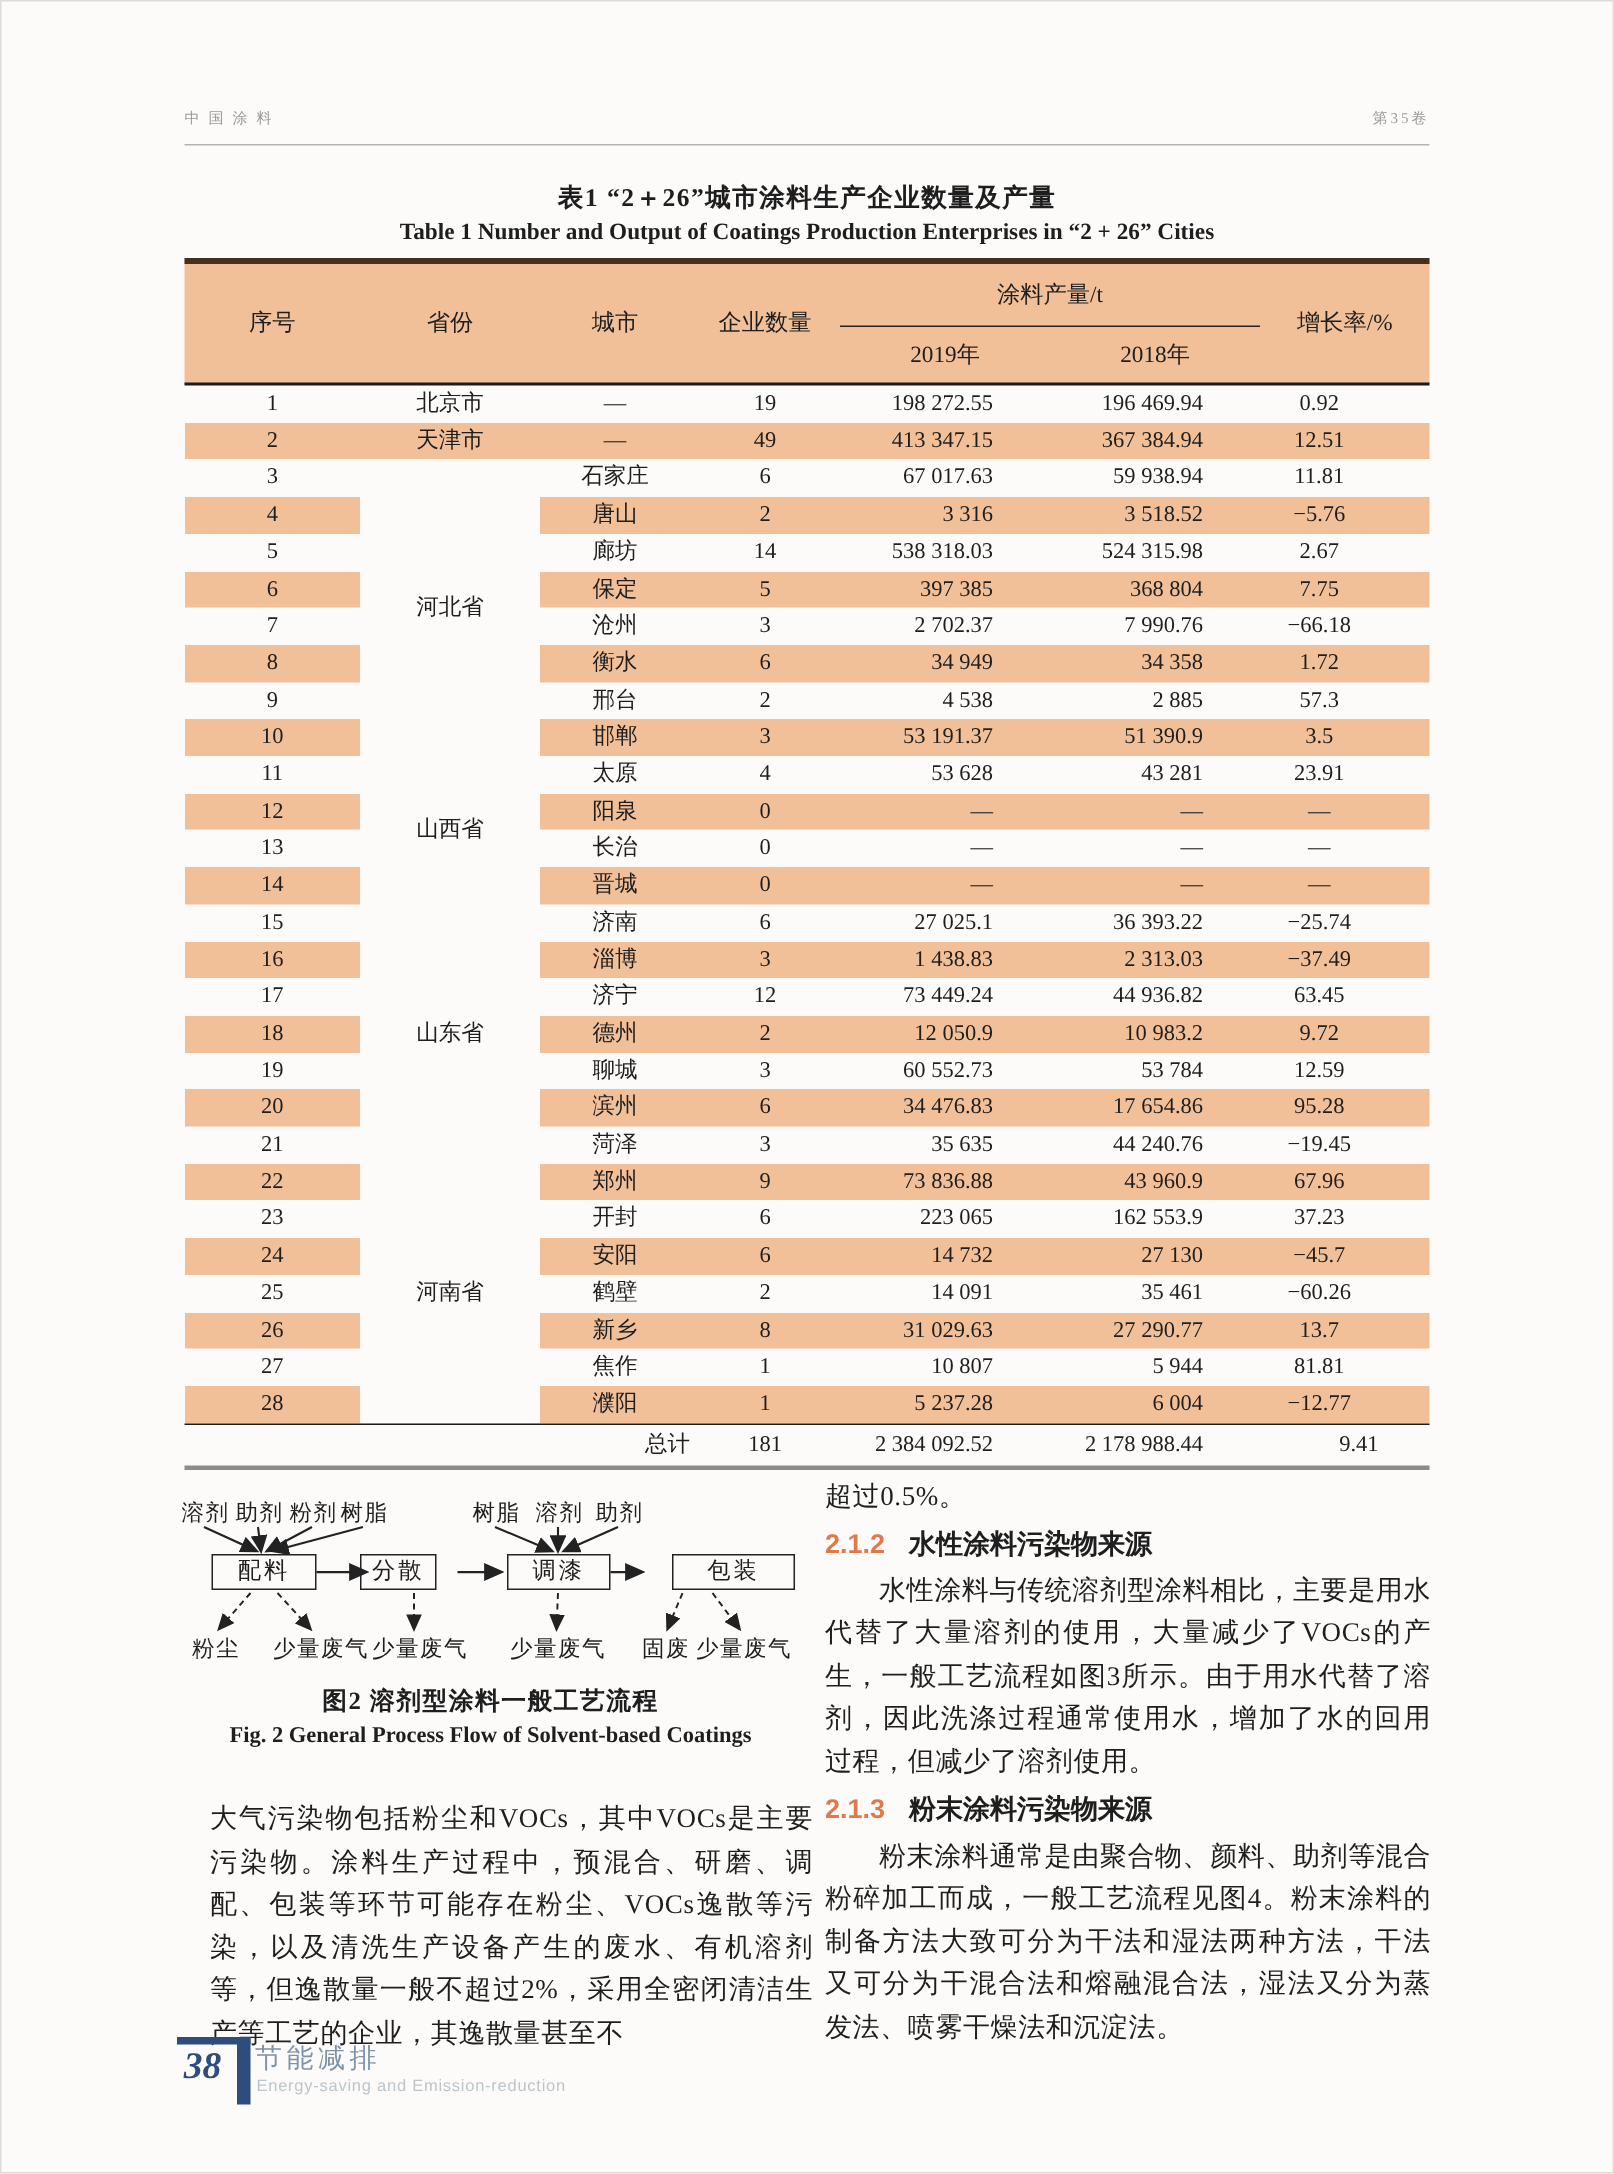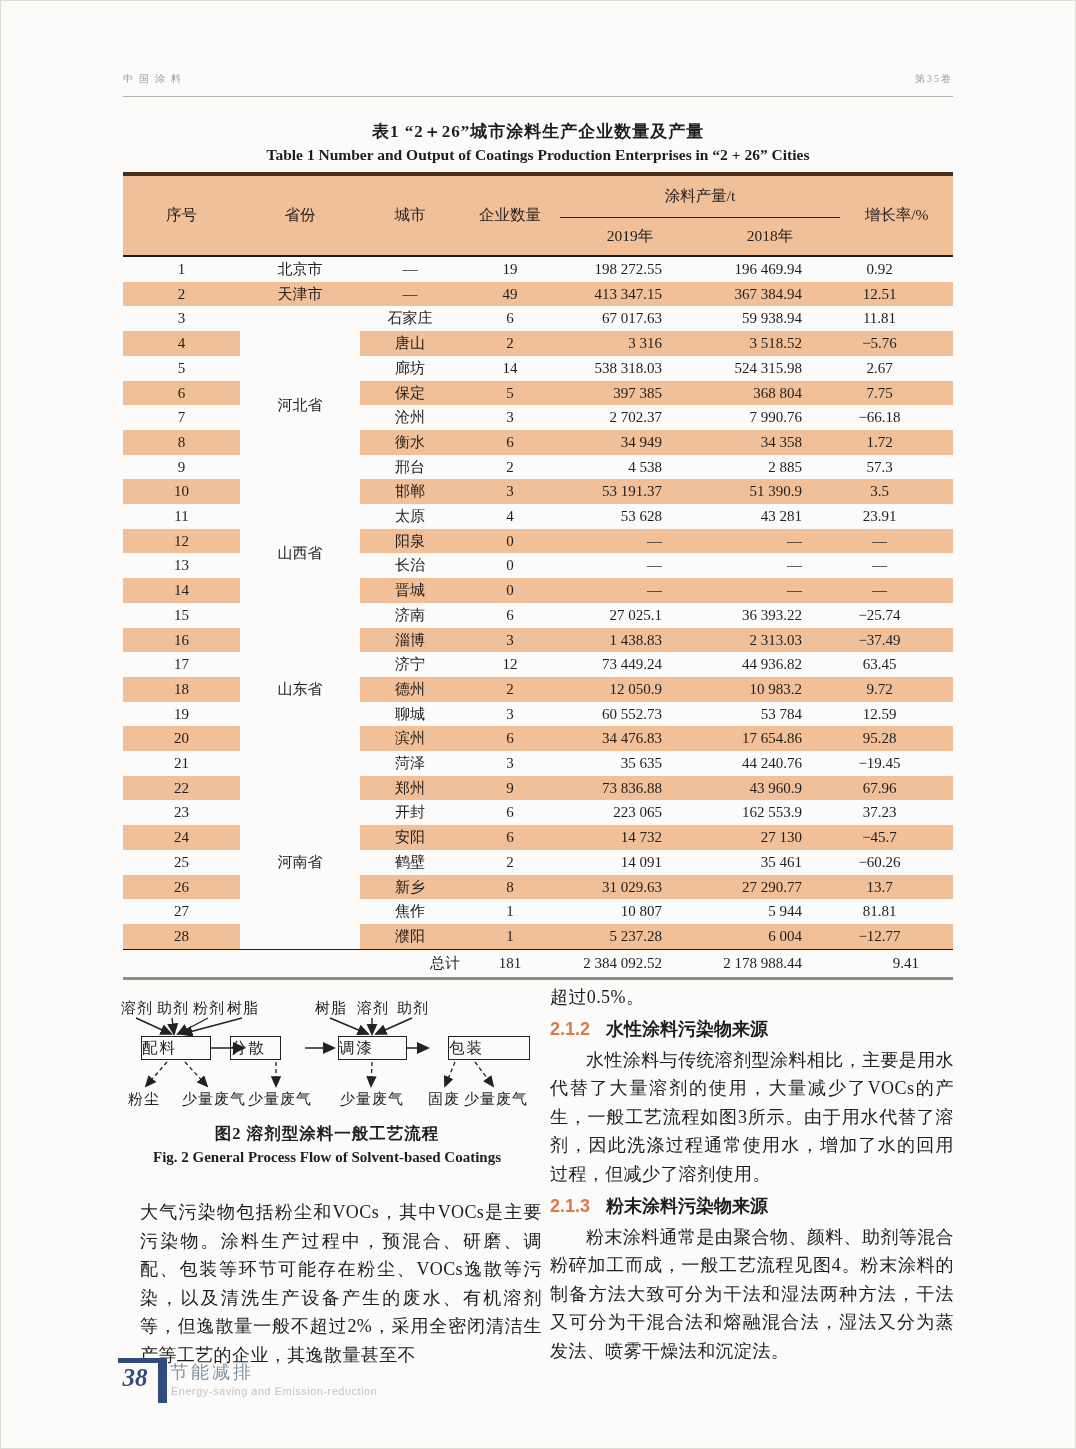--- a/index.html
+++ b/index.html
@@ -44,21 +44,21 @@
   tfoot td{padding:0;line-height:27px;height:27px;text-align:center;white-space:nowrap;
     border-top:1.5px solid #1c1c1c;border-bottom:3px solid #8b8b88;}
   tfoot td.lab{text-align:right;padding-left:28px;}
   tfoot td.r{text-align:right;padding-right:38px;}
   tfoot td.g{text-align:right;padding-right:34px;}
   
   .fig2{position:absolute;left:112px;top:993px;width:430px;height:192px;font-size:15px;}
   .fig2 svg{position:absolute;left:0;top:0;}
   .fig2 .lbl{position:absolute;white-space:nowrap;letter-spacing:1px;}
   .fig2 .box{position:absolute;top:43px;height:24px;border:1.5px solid #222;
-    box-sizing:border-box;text-align:left;line-height:21px;font-size:15.5px;letter-spacing:2px;}
+    box-sizing:border-box;text-align:center;line-height:21px;font-size:15.5px;letter-spacing:2px;}
   .figcap-zh{position:absolute;left:112px;top:1123px;width:430px;text-align:center;
     font-size:16.5px;font-weight:bold;letter-spacing:1px;}
   .figcap-en{position:absolute;left:112px;top:1149px;width:430px;text-align:center;
     font-size:15px;font-weight:bold;font-family:"Liberation Serif",serif;}
   
   .para{font-size:18px;line-height:28.6px;text-align:justify;letter-spacing:0.4px;}
   .leftcol{position:absolute;left:140px;top:1198px;width:402px;}
   .rightcol{position:absolute;left:550px;top:983px;width:404px;}
   .sechead{font-size:18px;font-weight:bold;line-height:30px;margin:2px 0;}
   .secnum{color:var(--orange,#e0784a);font-family:"Liberation Sans",sans-serif;
@@ -386,21 +386,21 @@
 
     <span class="lbl" style="left:9px;top:6px">溶剂</span>
     <span class="lbl" style="left:45px;top:6px">助剂</span>
     <span class="lbl" style="left:81px;top:6px">粉剂</span>
     <span class="lbl" style="left:115px;top:6px">树脂</span>
     <span class="lbl" style="left:203px;top:6px">树脂</span>
     <span class="lbl" style="left:245px;top:6px">溶剂</span>
     <span class="lbl" style="left:285px;top:6px">助剂</span>
 
     <div class="box" style="left:29px;width:70px">配料</div>
-    <div class="box" style="left:118px;width:51px">分散</div>
+    <div class="box" style="left:128px;width:51px">分散</div>
     <div class="box" style="left:226px;width:69px">调漆</div>
     <div class="box" style="left:336px;width:82px">包装</div>
 
     <span class="lbl" style="left:16px;top:97px">粉尘</span>
     <span class="lbl" style="left:70px;top:97px">少量废气</span>
     <span class="lbl" style="left:136px;top:97px">少量废气</span>
     <span class="lbl" style="left:228px;top:97px">少量废气</span>
     <span class="lbl" style="left:316px;top:97px">固废</span>
     <span class="lbl" style="left:352px;top:97px">少量废气</span>
   </div>

